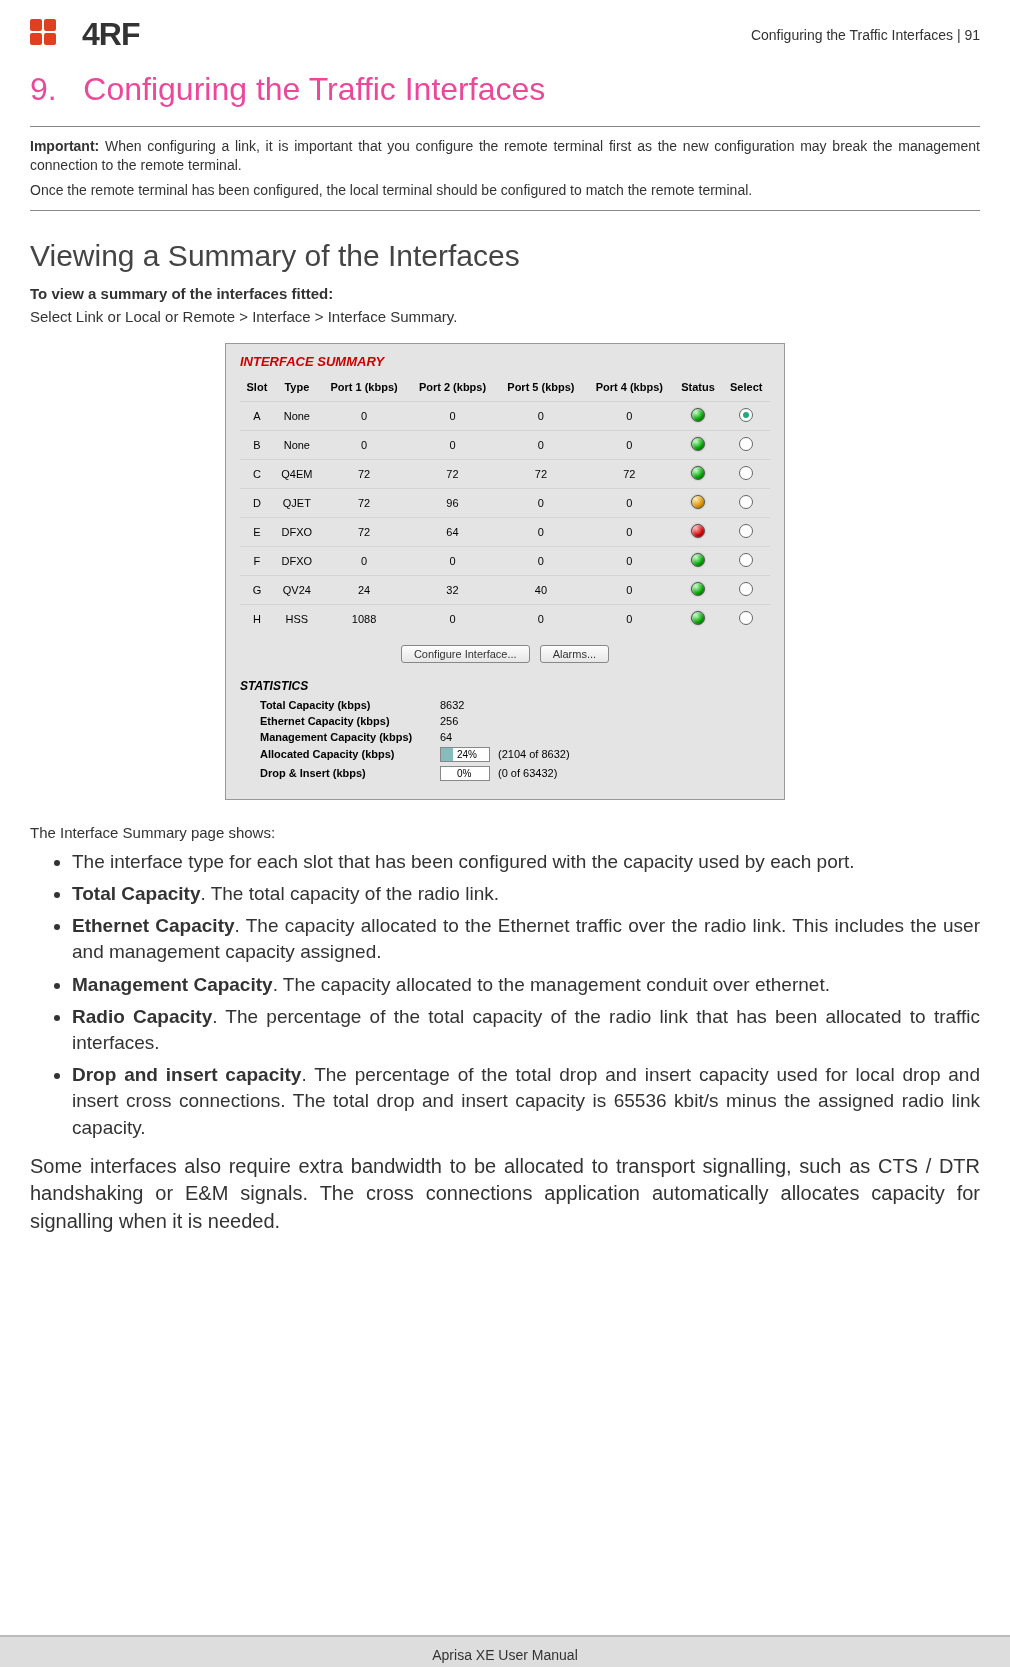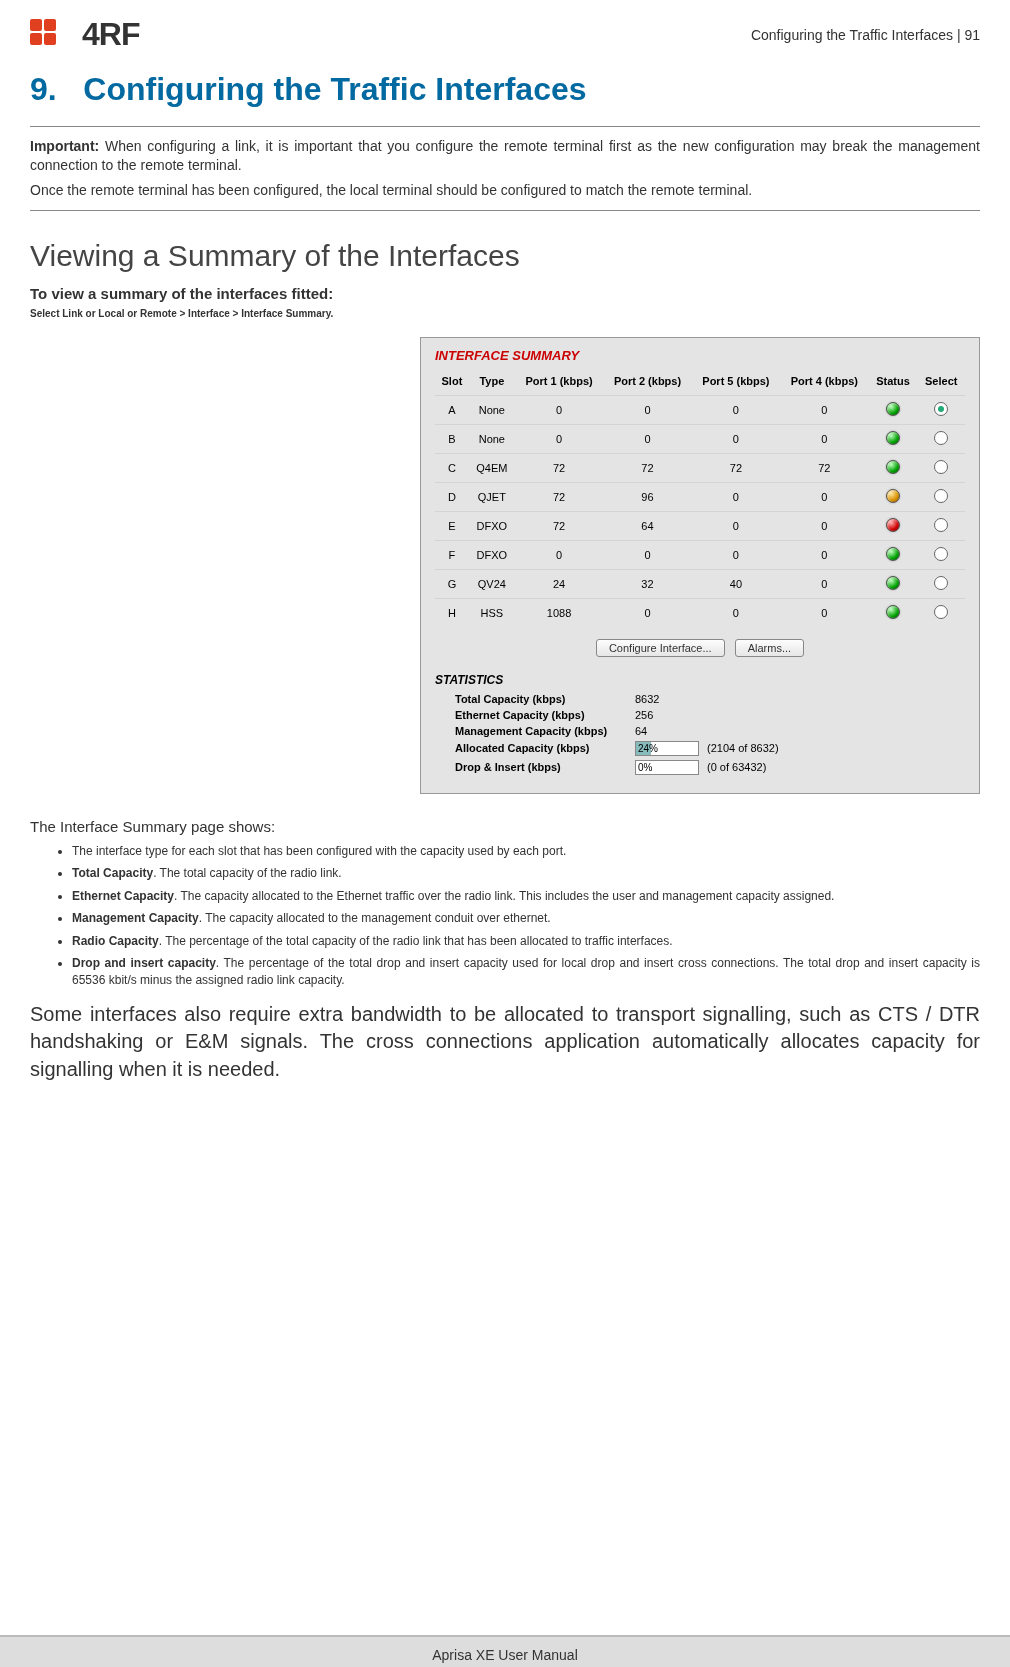--- a/index.html
+++ b/index.html
@@ -32,40 +32,40 @@
     font-weight: bold;
     color: #333;
     letter-spacing: -1px;
   }
   .page-header-right {
     font-size: 14px;
     color: #333;
   }
   .chapter-title {
     font-size: 32px;
-    font-weight: bold;
-    color: #0369a1;
+    font-weight: normal;
+    color: #ec4899;
     margin: 18px 0 18px 0;
   }
   .rule { border-top: 1px solid #888; margin: 10px 0; }
   .note-block p { margin: 6px 0; line-height: 1.35; color: #333; text-align: justify; }
   .note-block .bold { font-weight: bold; }
   .section-title {
     font-size: 30px;
     color: #444;
     font-weight: 500;
     margin: 28px 0 12px 0;
   }
   .sub-head {
     font-weight: bold;
     font-size: 15px;
     margin: 12px 0 4px 0;
   }
-  .body-text { margin: 6px 0 16px 0; font-size: 10px; font-weight: bold; }
-  .panel-wrap { display:flex; justify-content:flex-end; margin: 18px 0 24px 0; }
+  .body-text { margin: 6px 0 16px 0; font-size: 15px; }
+  .panel-wrap { display:flex; justify-content:center; margin: 18px 0 24px 0; }
   .panel {
     width: 560px;
     background: #e4e4e4;
     border: 1px solid #999;
     padding: 10px 14px 14px 14px;
     font-family: Arial, sans-serif;
     font-size: 12px;
     color: #000;
   }
   .panel-title {
@@ -128,31 +128,31 @@
   .stats-row {
     display:grid;
     grid-template-columns: 180px 1fr;
     align-items:center;
     margin:4px 0 4px 20px;
     font-size:11px;
   }
   .stats-row .label { font-weight:bold; }
   .progress-cell { display:flex; align-items:center; gap:8px; }
   .progress-bar {
-    width:64px; height:15px; border:1px solid #888; background:#fff;
+    width:50px; height:15px; border:1px solid #888; background:#fff;
     position:relative; font-size:10px; line-height:13px; text-align:left;
-    padding-left:2px; color:#000;
+    padding-left:16px; color:#000;
   }
   .progress-bar .fill {
     position:absolute; left:0; top:0; bottom:0; background:#8bb; z-index:0;
   }
   .progress-bar .pct { position:relative; z-index:1; }
   .desc-lead { margin: 10px 0 8px 0; font-size:15px; }
   ul.bullets { list-style: disc; padding-left: 42px; margin: 6px 0 12px 0; }
-  ul.bullets li { margin: 6px 0; line-height:1.38; font-size:12px; text-align: justify; }
+  ul.bullets li { margin: 6px 0; line-height:1.38; font-size:19px; text-align: justify; }
   .desc-tail { margin: 10px 0; line-height:1.38; font-size:20px; text-align: justify; }
   .footer {
     margin-top: 40px;
     background: #ddd;
     border-top: 2px solid #bbb;
     text-align: center;
     font-size: 14px;
     color: #333;
     padding: 10px 0;
   }

